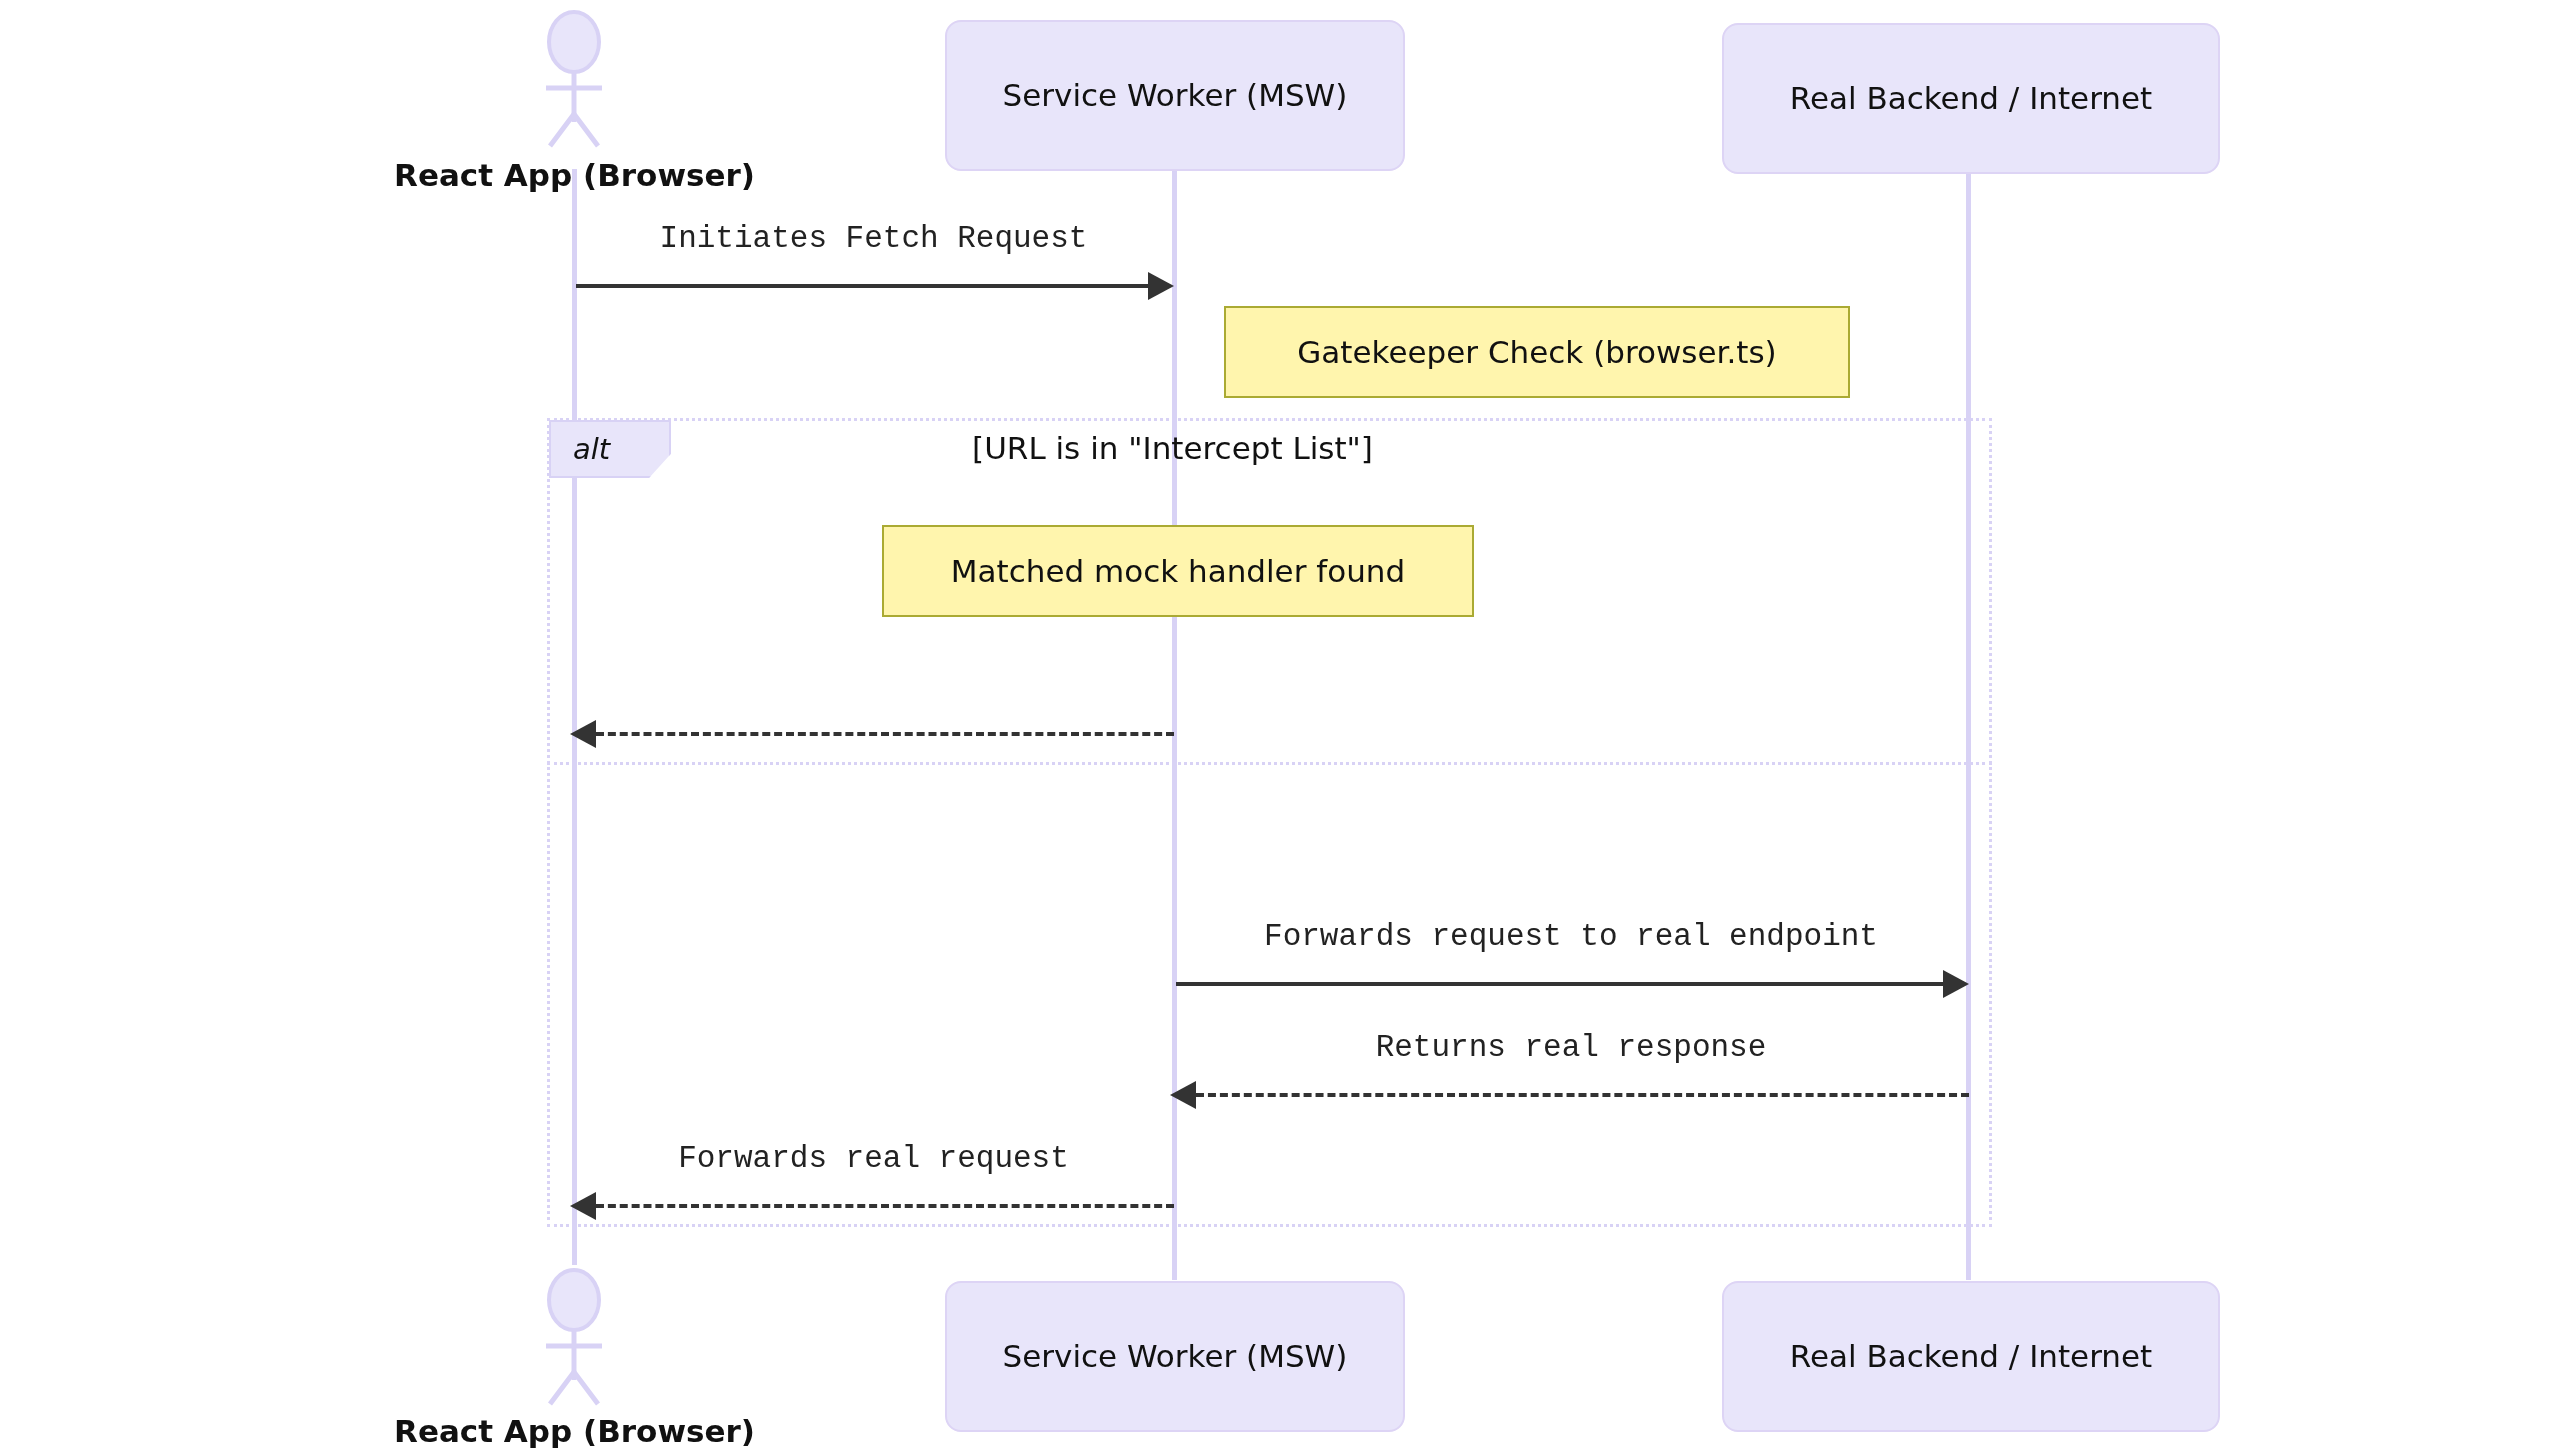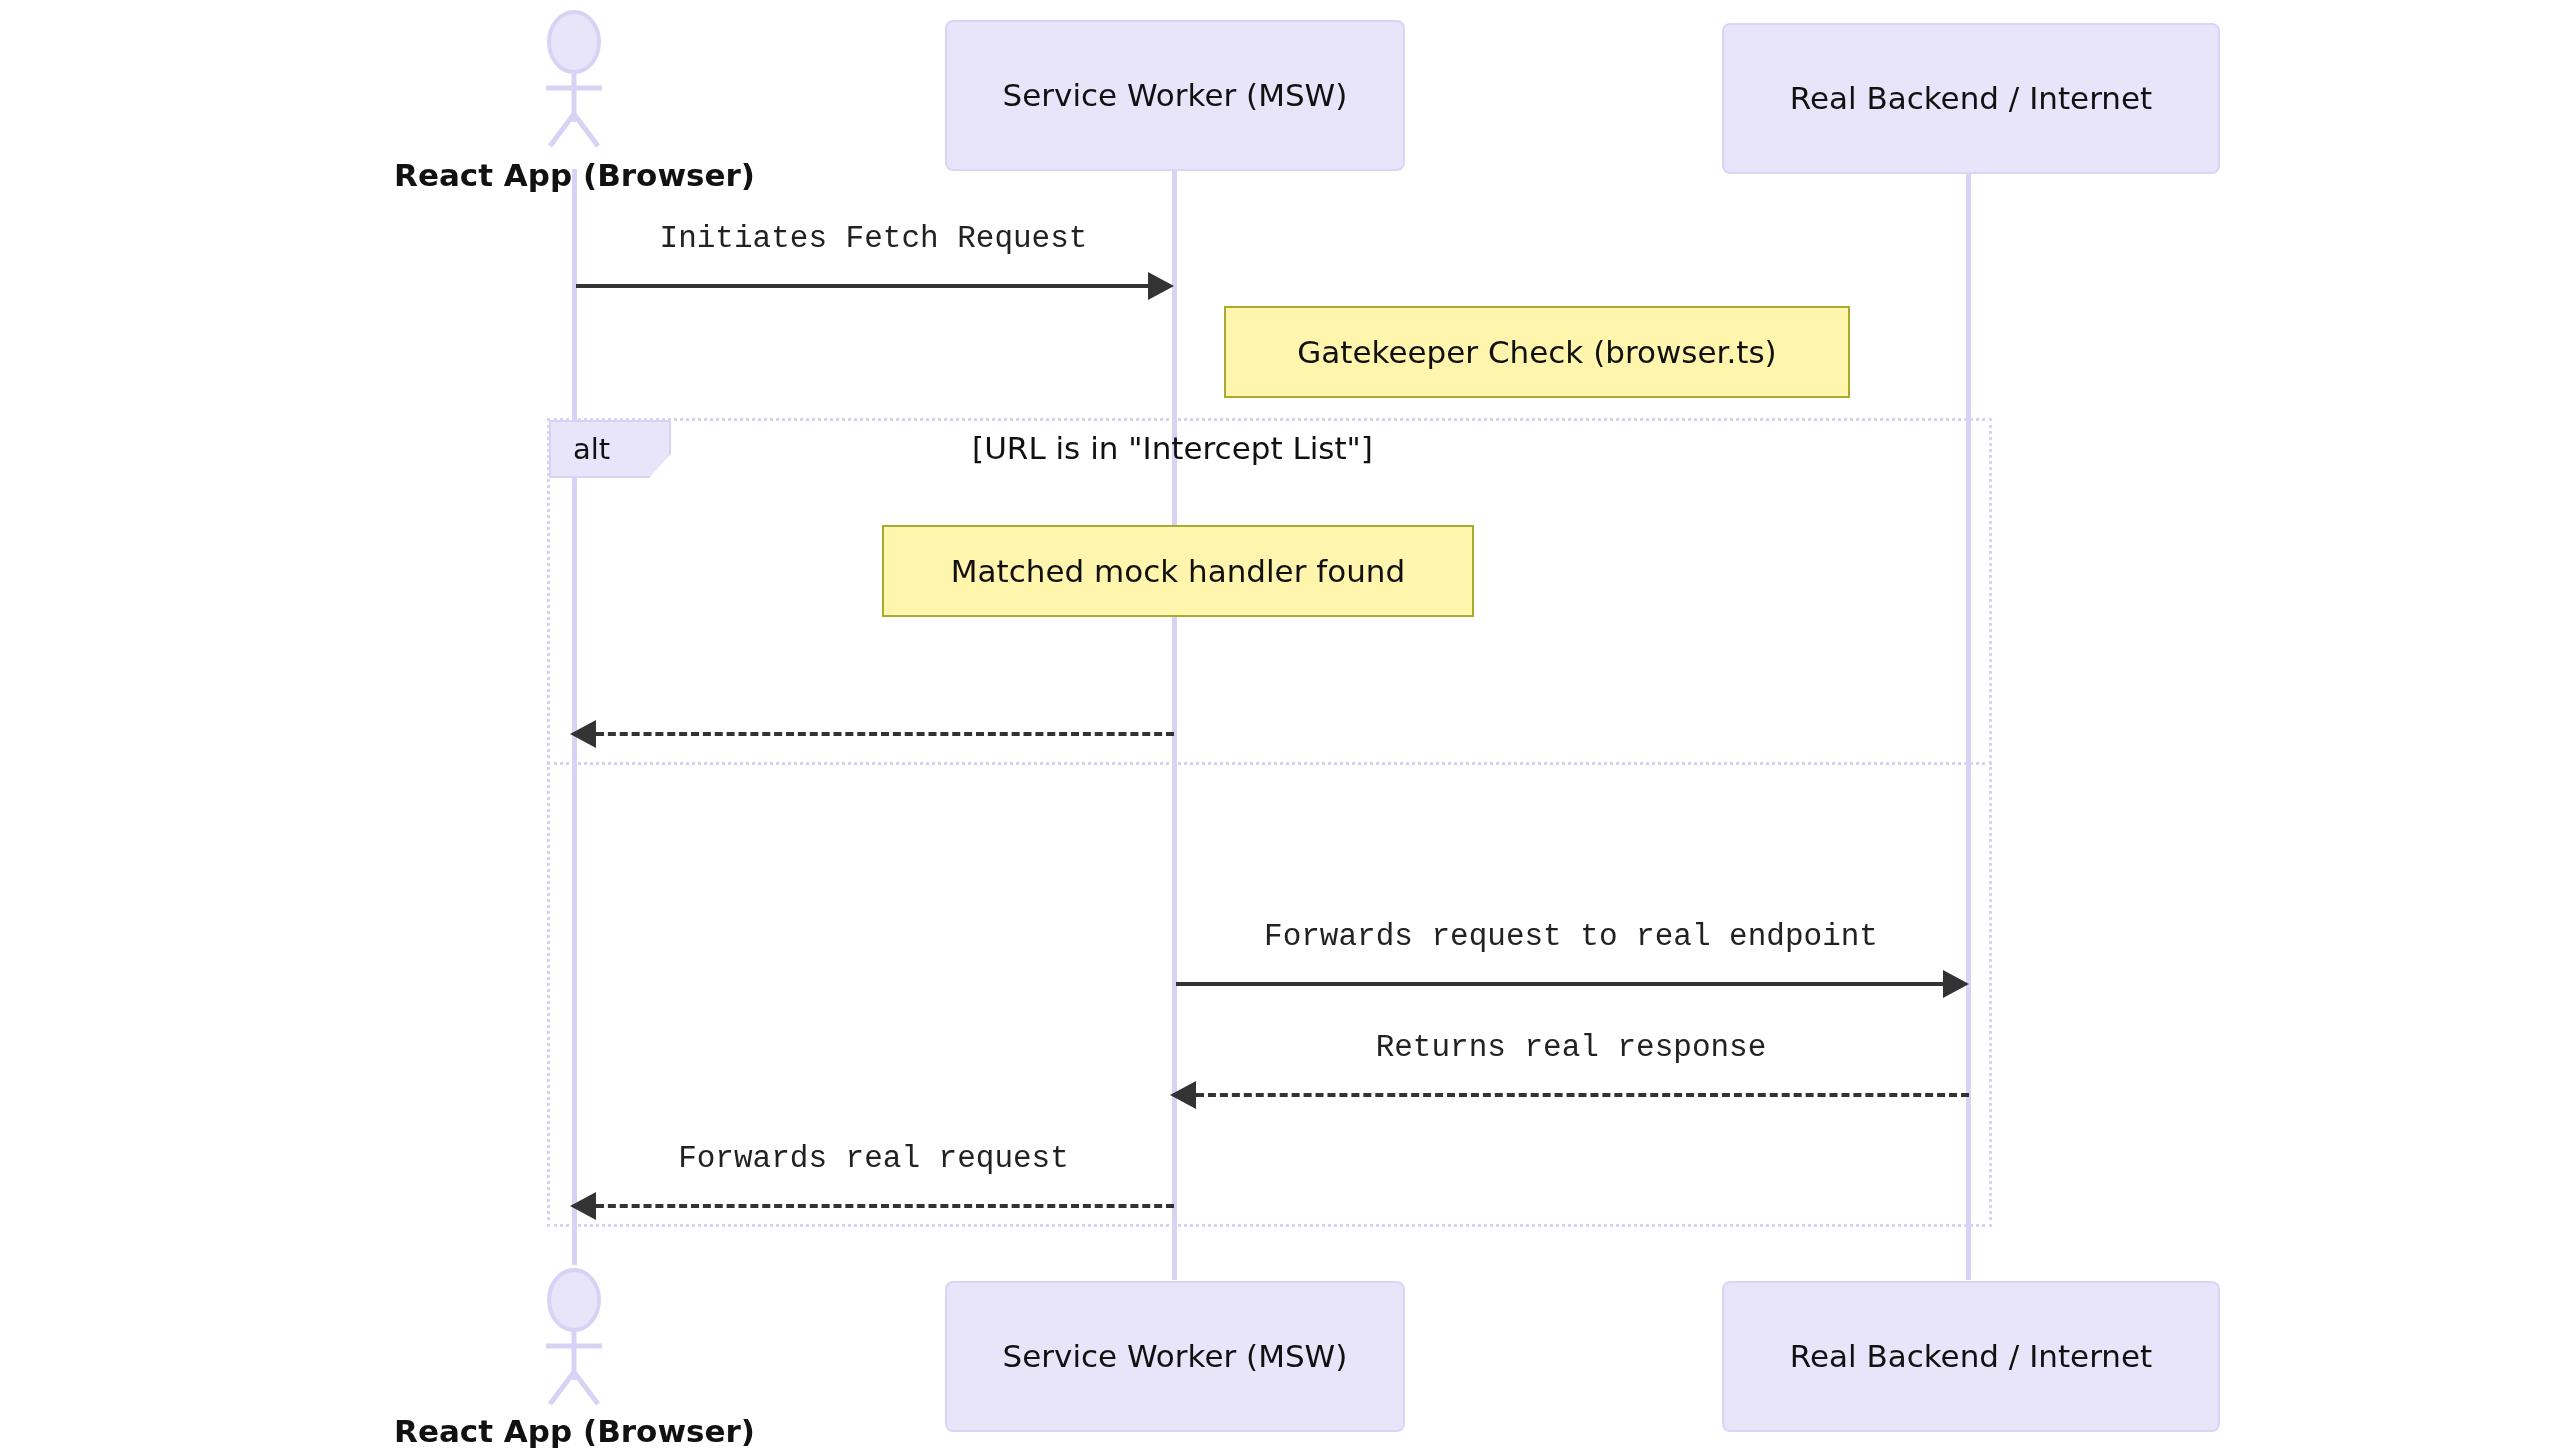--- a/index.html
+++ b/index.html
@@ -20,21 +20,21 @@
   .lifeline {
     position: absolute;
     width: 5px;
     background: #d8d2f5;
   }
   
   .participant-box {
     position: absolute;
     background: #e8e5fa;
     border: 2px solid #ddd4f5;
-    border-radius: 8px;
+    border-radius: 16px;
     display: flex;
     align-items: center;
     justify-content: center;
     color: #111111;
     font-size: 31px;
     text-align: center;
     line-height: 1.2;
   }
   
   .actor {
@@ -71,20 +71,21 @@
   .alt-label {
     position: absolute;
     background: #e8e5fa;
     border: 2px solid #d8d2f5;
     color: #111111;
     font-size: 29px;
     display: flex;
     align-items: center;
     padding-left: 22px;
     clip-path: polygon(0 0, 100% 0, 100% 58%, 82% 100%, 0 100%);
+    font-style: italic;
   }
   .alt-divider {
     position: absolute;
     border-top: 3px dotted #d8d2f5;
     height: 0;
   }
   .alt-condition {
     position: absolute;
     color: #111111;
     font-size: 31px;

